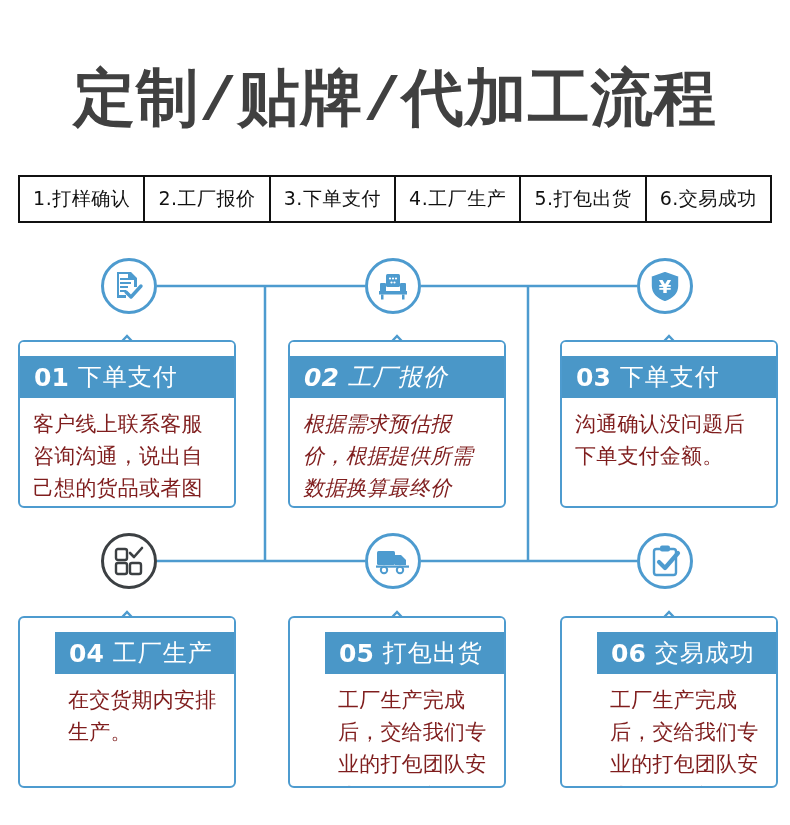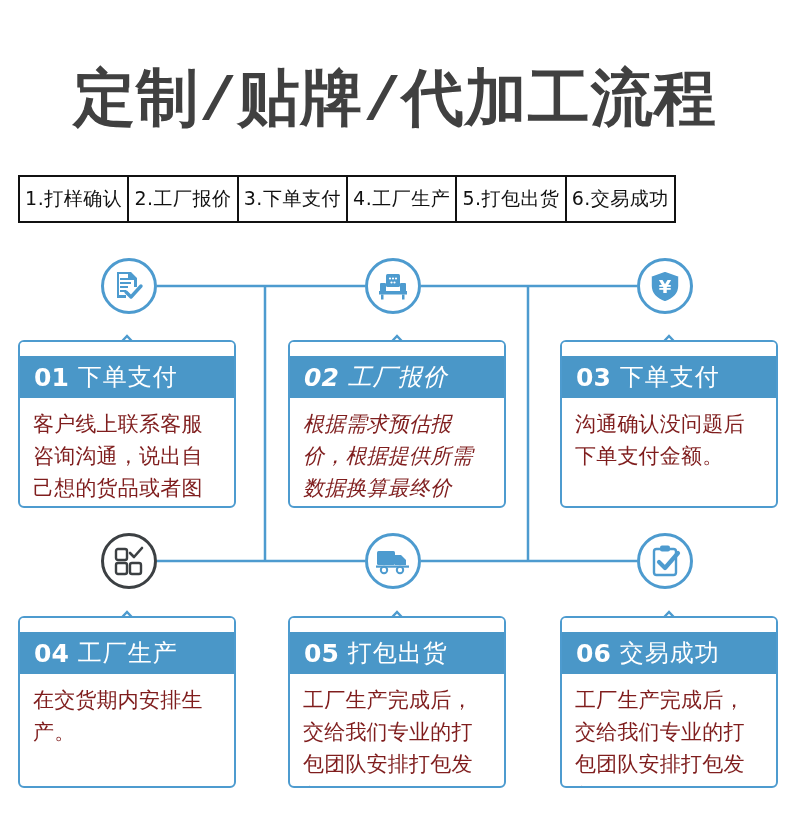--- a/index.html
+++ b/index.html
@@ -21,21 +21,21 @@
     font-weight:bold;
     color:#404040;
     letter-spacing:1px;
     line-height:1;
     white-space:nowrap;
     font-family:Liberation Mono, monospace;
   }
 
   
   .stepbar{
-    position:absolute; left:18px; top:175px; width:658px; height:48px;
+    position:absolute; left:18px; top:175px; width:754px; height:48px;
     display:flex; border:2px solid #111111; background:#ffffff;
   }
   .step{
     flex:1 1 0;
     display:flex; align-items:center; justify-content:center;
     font-size:19px; color:#111111;
     border-right:2px solid #111111;
     white-space:nowrap;
     letter-spacing:0.5px;
   }
@@ -101,21 +101,21 @@
     white-space:nowrap;
   }
   .card-body{
     padding:11px 13px 12px 13px;
     font-size:21px;
     line-height:1.52;
     color:#7f1d1d;
     letter-spacing:0.2px;
   }
   .card-top{ height:168px; }
-  .card-bot{ height:172px; }
+  .card-bot{ height:172px;padding-left:35px; }
 
   .c1{ left:18px;  top:340px; }
   .c2{ left:288px; top:340px;font-style:italic; }
   .c3{ left:560px; top:340px; }
   .c4{ left:18px;  top:616px; }
   .c5{ left:288px; top:616px; }
   .c6{ left:560px; top:616px; }
 </style>
 </head>
 <body>

